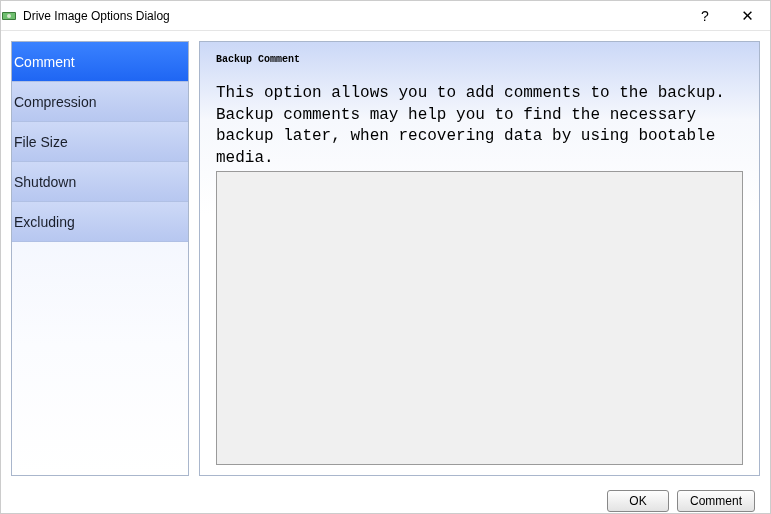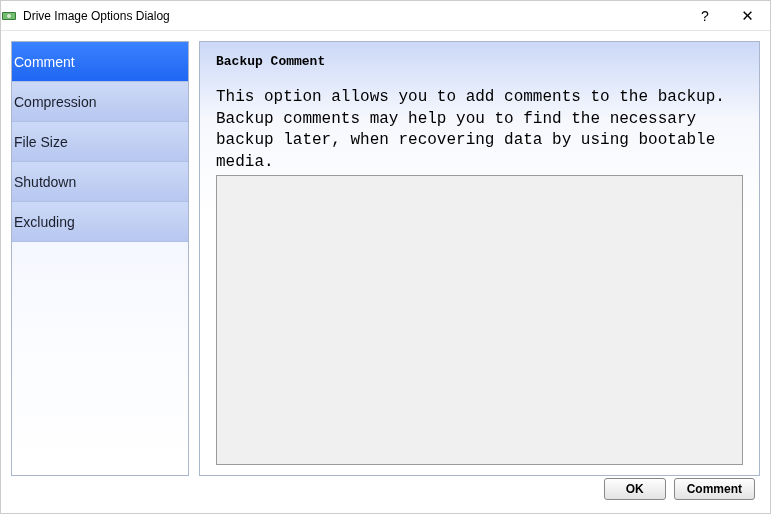--- a/index.html
+++ b/index.html
@@ -86,21 +86,21 @@
       border: 1px solid #a9b6cc;
       background: linear-gradient(to bottom, #cbd8f7 0%, #f6f8fd 18%, #ffffff 40%);
       padding: 12px 16px 10px 16px;
       position: relative;
       display: flex;
       flex-direction: column;
     }
     .content-title {
       font-family: "Courier New", monospace;
       font-weight: bold;
-      font-size: 13px;
+      font-size: 10px;
       color: #000;
       margin-bottom: 18px;
     }
     .content-desc {
       font-family: "Courier New", monospace;
       font-size: 16px;
       color: #000;
       line-height: 1.35;
       margin-bottom: 2px;
     }
@@ -113,25 +113,24 @@
       font-family: "Courier New", monospace;
       font-size: 12px;
       padding: 2px;
       outline: none;
     }
     
     .footer {
       height: 28px;
       display: flex;
       justify-content: flex-end;
-      align-items: flex-start;
+      align-items: flex-end;
       padding: 0 15px 0 0;
       gap: 8px;
-      margin-top:2px;
-      font-weight:bold;
+      margin-top:8px;
     }
     .btn {
       min-width: 62px;
       height: 22px;
       border: 1px solid #888;
       background: linear-gradient(to bottom, #fefefe, #e3e3e3);
       font-size: 12px;
       color: #000;
       display: inline-flex;
       align-items: center;

